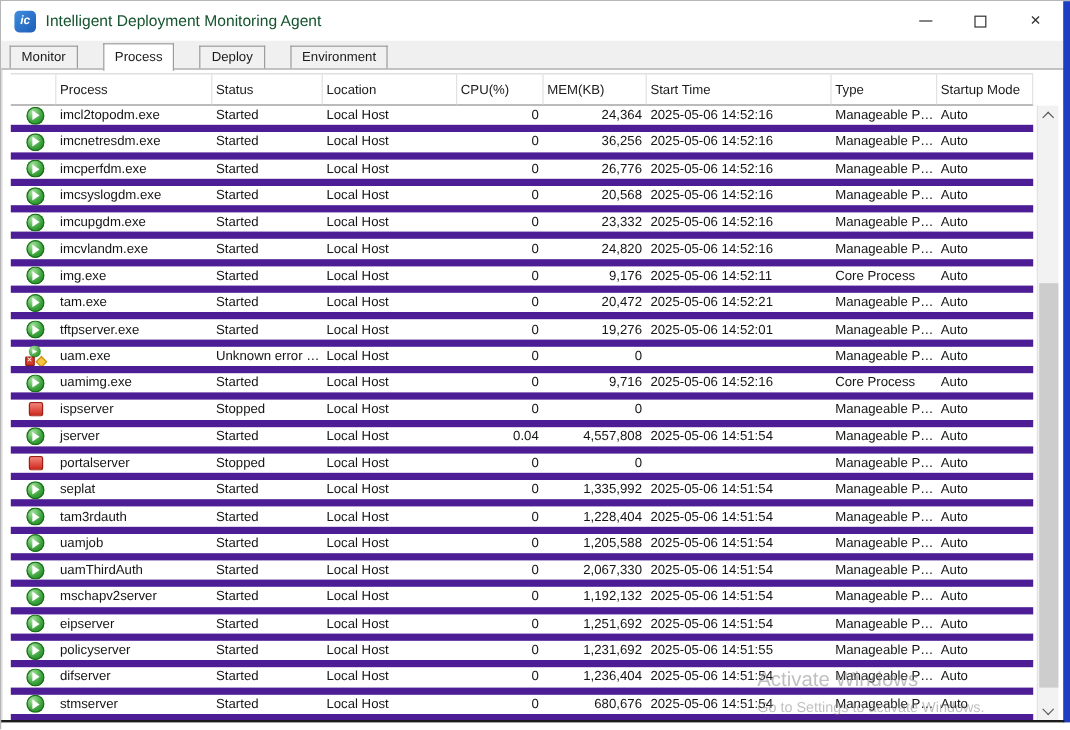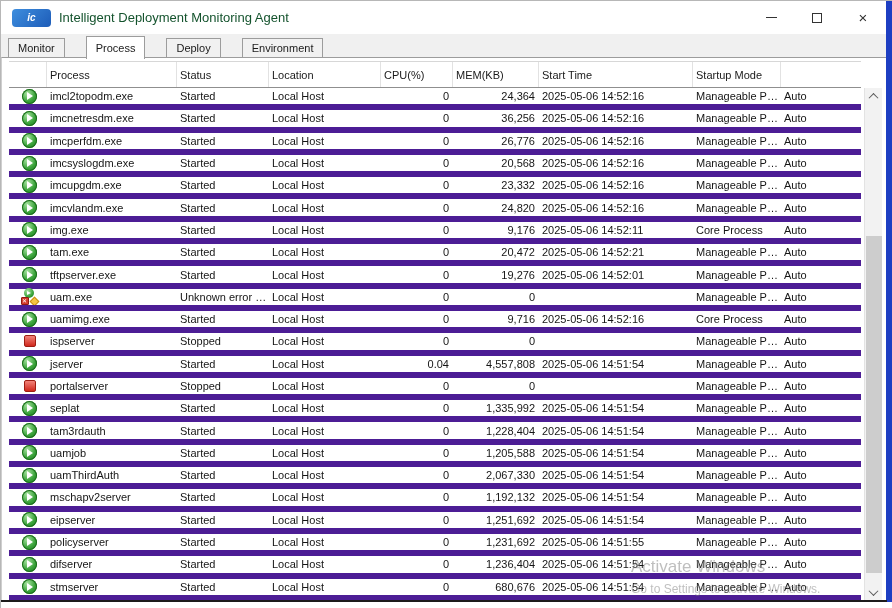--- a/index.html
+++ b/index.html
@@ -3,21 +3,21 @@
 <meta charset="utf-8">
 <style>
   * { box-sizing: border-box; margin: 0; padding: 0; }
   html,body { width: 892px; height: 608px; background:#fff; font-family:"Liberation Sans","DejaVu Sans",sans-serif; overflow:hidden; }
   .window { position:relative; width:892px; height:608px; background:#fff; border-left:1px solid #b7b7b7; border-top:1px solid #b7b7b7; }
   .accent-edge { position:absolute; top:0; right:0; width:6px; height:601px; background:#1d3ec2; z-index:30; }
   .bottom-edge { position:absolute; top:599px; left:0; width:886px; height:2px; background:#1c1c1c; z-index:31; }
 
   
   .titlebar { position:absolute; top:0; left:0; right:6px; height:33px; background:#fff; display:flex; align-items:center; }
-  .app-icon { width:39px; height:18px; margin-left:11px; border-radius:4px; background:linear-gradient(135deg,#3e8ede,#1d5cb8); color:#fff; font-size:10px; font-weight:bold; font-style:italic; display:flex; align-items:center; justify-content:center; flex:0 0 auto; }
+  .app-icon { width:18px; height:18px; margin-left:11px; border-radius:4px; background:linear-gradient(135deg,#3e8ede,#1d5cb8); color:#fff; font-size:10px; font-weight:bold; font-style:italic; display:flex; align-items:center; justify-content:center; flex:0 0 auto; }
   .title-text { margin-left:8px; font-size:13px; color:#14532d; white-space:nowrap; }
   .win-controls { margin-left:auto; display:flex; height:100%; }
   .win-btn { width:46px; height:100%; display:flex; align-items:center; justify-content:center; color:#333; font-size:13px; cursor:default; }
   .win-btn .box { width:10px; height:10px; border:1px solid #333; display:block; }
   .win-btn.min span.dash { width:11px; height:1px; background:#333; display:block; }
   .win-btn.close { font-size:15px; }
 
   
   .tabstrip { position:absolute; top:33px; left:0; right:6px; height:24px; background:#f0f0f0; display:flex; align-items:flex-end; padding-left:7px;gap:20px; }
   .tab { font-size:11px; color:#1a1a1a; background:#f1f1f1; border:1px solid #9c9c9c; border-bottom:none; padding:3px 9px 3px 9px; margin-right:1px; height:20px; position:relative; white-space:nowrap; }
@@ -90,20 +90,21 @@
   <div class="content">
     <div class="table">
       <div class="grid-row header-row">
           <div class="hcell"></div>
           <div class="hcell">Process</div>
           <div class="hcell">Status</div>
           <div class="hcell">Location</div>
           <div class="hcell">CPU(%)</div>
           <div class="hcell">MEM(KB)</div>
           <div class="hcell">Start Time</div>
+          <div class="hcell">Type</div>
           <div class="hcell">Startup Mode</div>
         </div>
       <div>
           <div class="grid-row row">
             <div class="cell icon-cell">
               <span class="icon-running"></span>
             </div>
             <div class="cell">imcl2topodm.exe</div>
             <div class="cell">Started</div>
             <div class="cell">Local Host</div>

